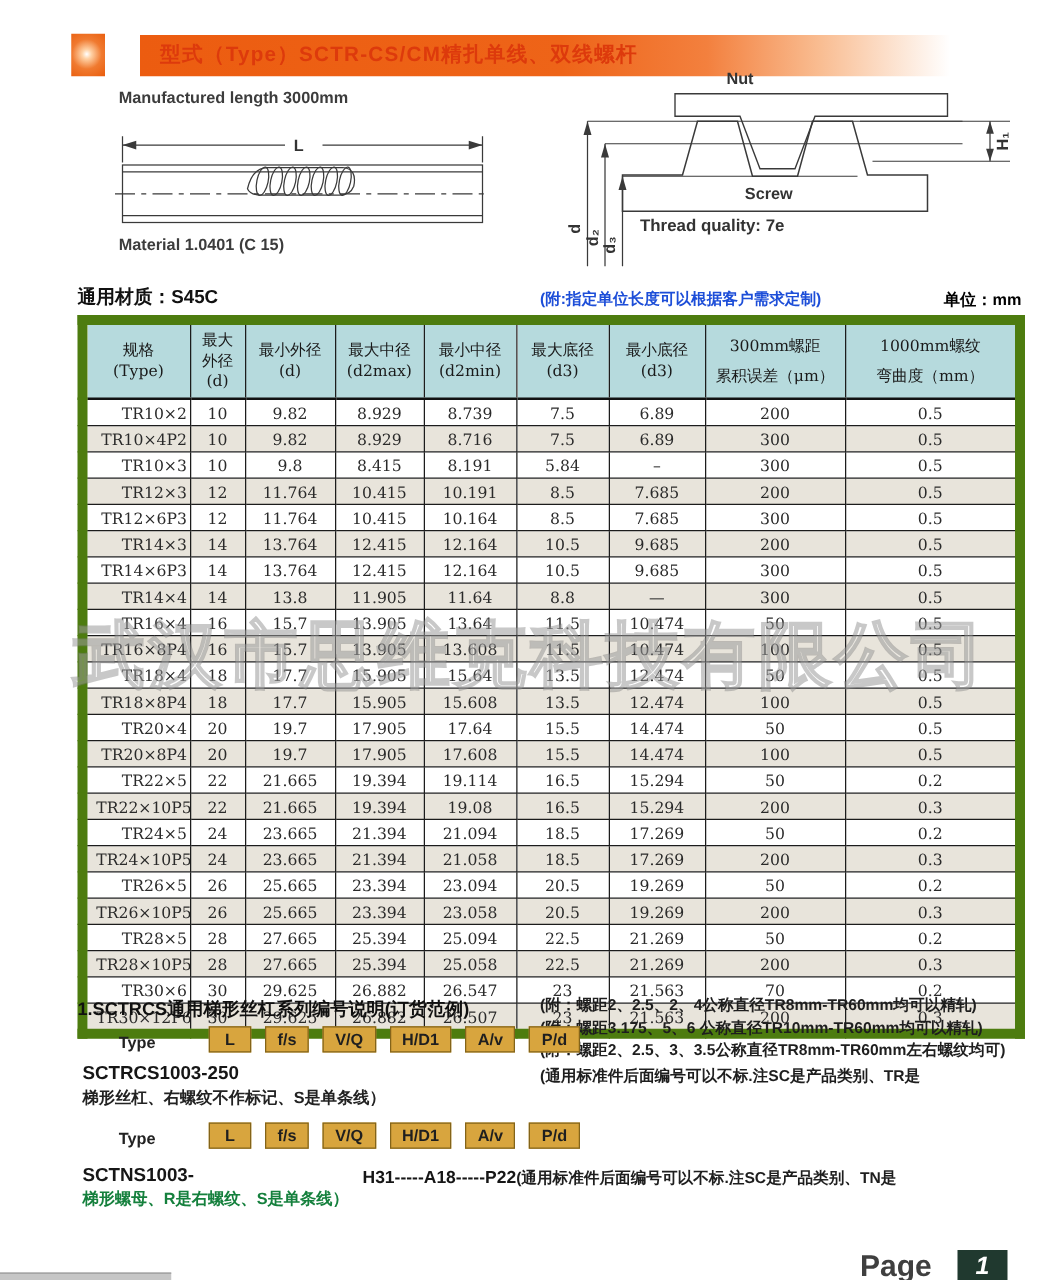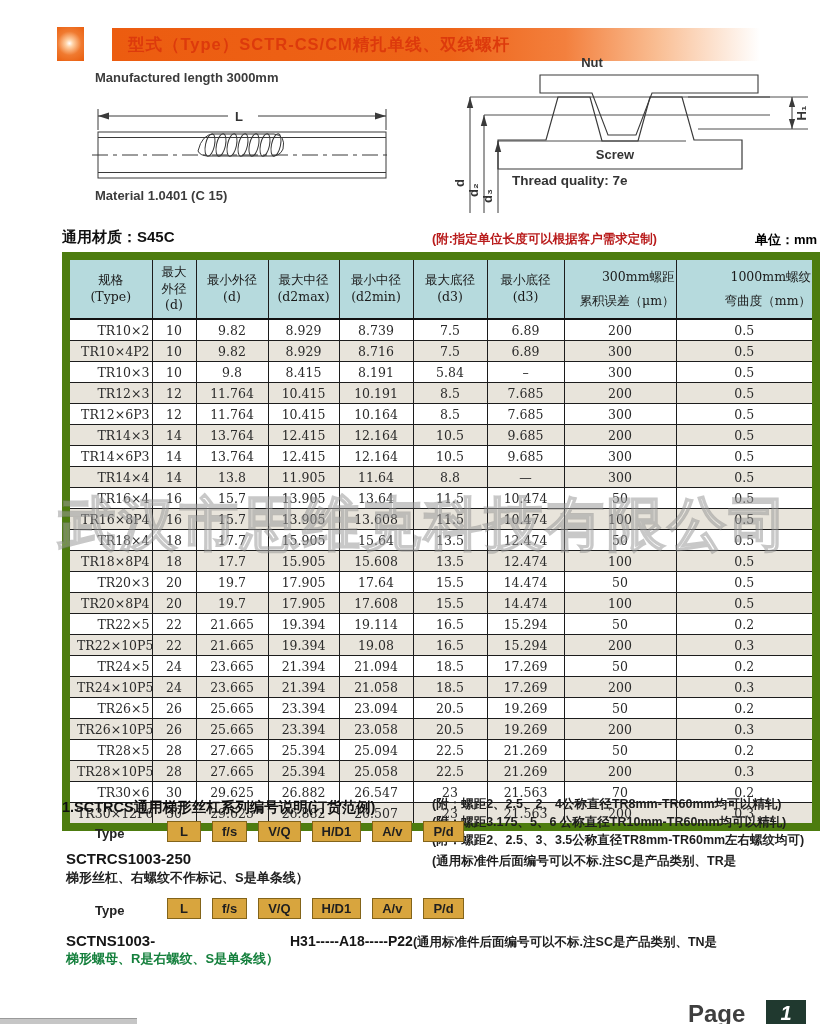--- a/index.html
+++ b/index.html
@@ -12,32 +12,32 @@
     background:radial-gradient(circle at 46% 48%, #ffffff 0%, #ffd2a6 16%, #f07a30 52%, #e95c0c 100%);}
   .banner-bar{left:112px;top:28px;width:648px;height:33px;line-height:33px;
     background:linear-gradient(90deg,#ec5c10 0%,#ee6418 52%,#f3803e 70%,#f9bd92 84%,rgba(255,247,241,0) 100%);
     color:#dd3a0c;font-size:16.5px;font-weight:bold;letter-spacing:1px;padding-left:16px;box-sizing:border-box;
     white-space:nowrap;}
   .mfg-len{left:95px;top:70px;font-size:13px;font-weight:600;color:#3c3c3c;}
   .material-note{left:95px;top:188px;font-size:13px;font-weight:600;color:#3c3c3c;}
 
   
   .mat-line{left:62px;top:228px;font-size:15px;font-weight:bold;color:#111;}
-  .custom-note{left:432px;top:231px;font-size:12.5px;font-weight:bold;color:#b91c1c;}
+  .custom-note{left:432px;top:231px;font-size:12.5px;font-weight:bold;color:#1d4ed8;}
   .unit-label{left:755px;top:231px;font-size:13px;font-weight:bold;color:#000;}
 
   
   .spec-table-wrap{left:62px;top:252px;width:758px;}
   table{border-collapse:collapse;width:758px;table-layout:fixed;
         font-family:"DejaVu Serif","Liberation Serif",serif;}
   th,td{border:1px solid #1c1c1c;text-align:center;overflow:hidden;}
   table{border:8px solid #4d7c0f;}
   th{background:#b6dadd;font-size:12.5px;font-weight:500;color:#1a1a1a;
      white-space:pre-line;line-height:1.35;height:54px;border-bottom:2px solid #111;padding:2px 1px;}
-  th:nth-child(8),th:nth-child(9){line-height:1.9;text-align:right;}
+  th:nth-child(8),th:nth-child(9){line-height:1.9;}
   td{height:20px;font-size:12.5px;color:#2a2a2a;padding:0 2px;}
   td:first-child{text-align:right;padding-left:7px;}
   tr.alt td{background:#e8e4db;}
 
   
   .watermark{left:58px;top:486px;width:764px;font-size:58px;font-weight:bold;white-space:nowrap;
     letter-spacing:3px;color:rgba(255,255,255,0.22);-webkit-text-stroke:1.5px rgba(125,125,125,0.42);
     pointer-events:none;z-index:6;font-family:"Liberation Sans",sans-serif;}
 
   
@@ -305,21 +305,21 @@
             <td>18</td>
             <td>17.7</td>
             <td>15.905</td>
             <td>15.608</td>
             <td>13.5</td>
             <td>12.474</td>
             <td>100</td>
             <td>0.5</td>
           </tr>
           <tr>
-            <td>TR20×3</td>
+            <td>TR20×4</td>
             <td>20</td>
             <td>19.7</td>
             <td>17.905</td>
             <td>17.64</td>
             <td>15.5</td>
             <td>14.474</td>
             <td>50</td>
             <td>0.5</td>
           </tr>
           <tr class="alt">

